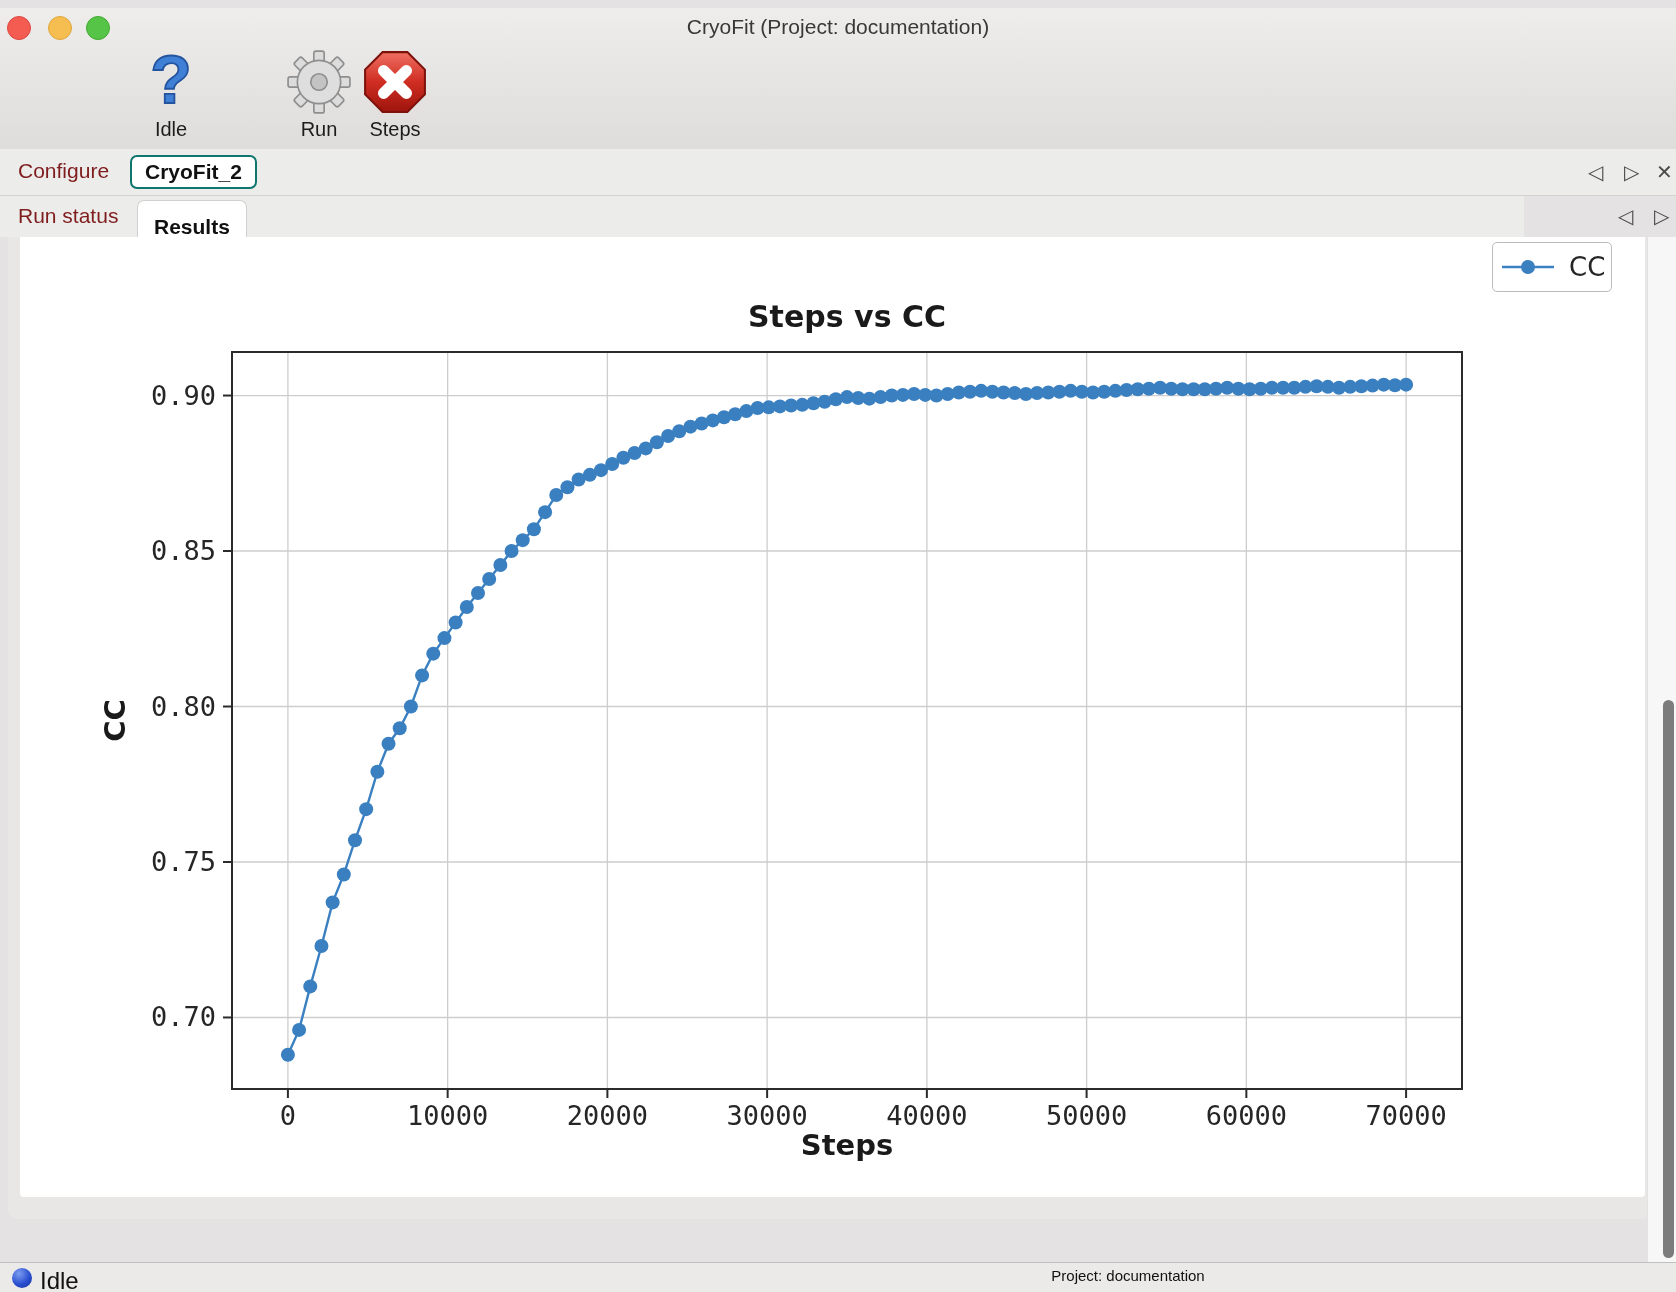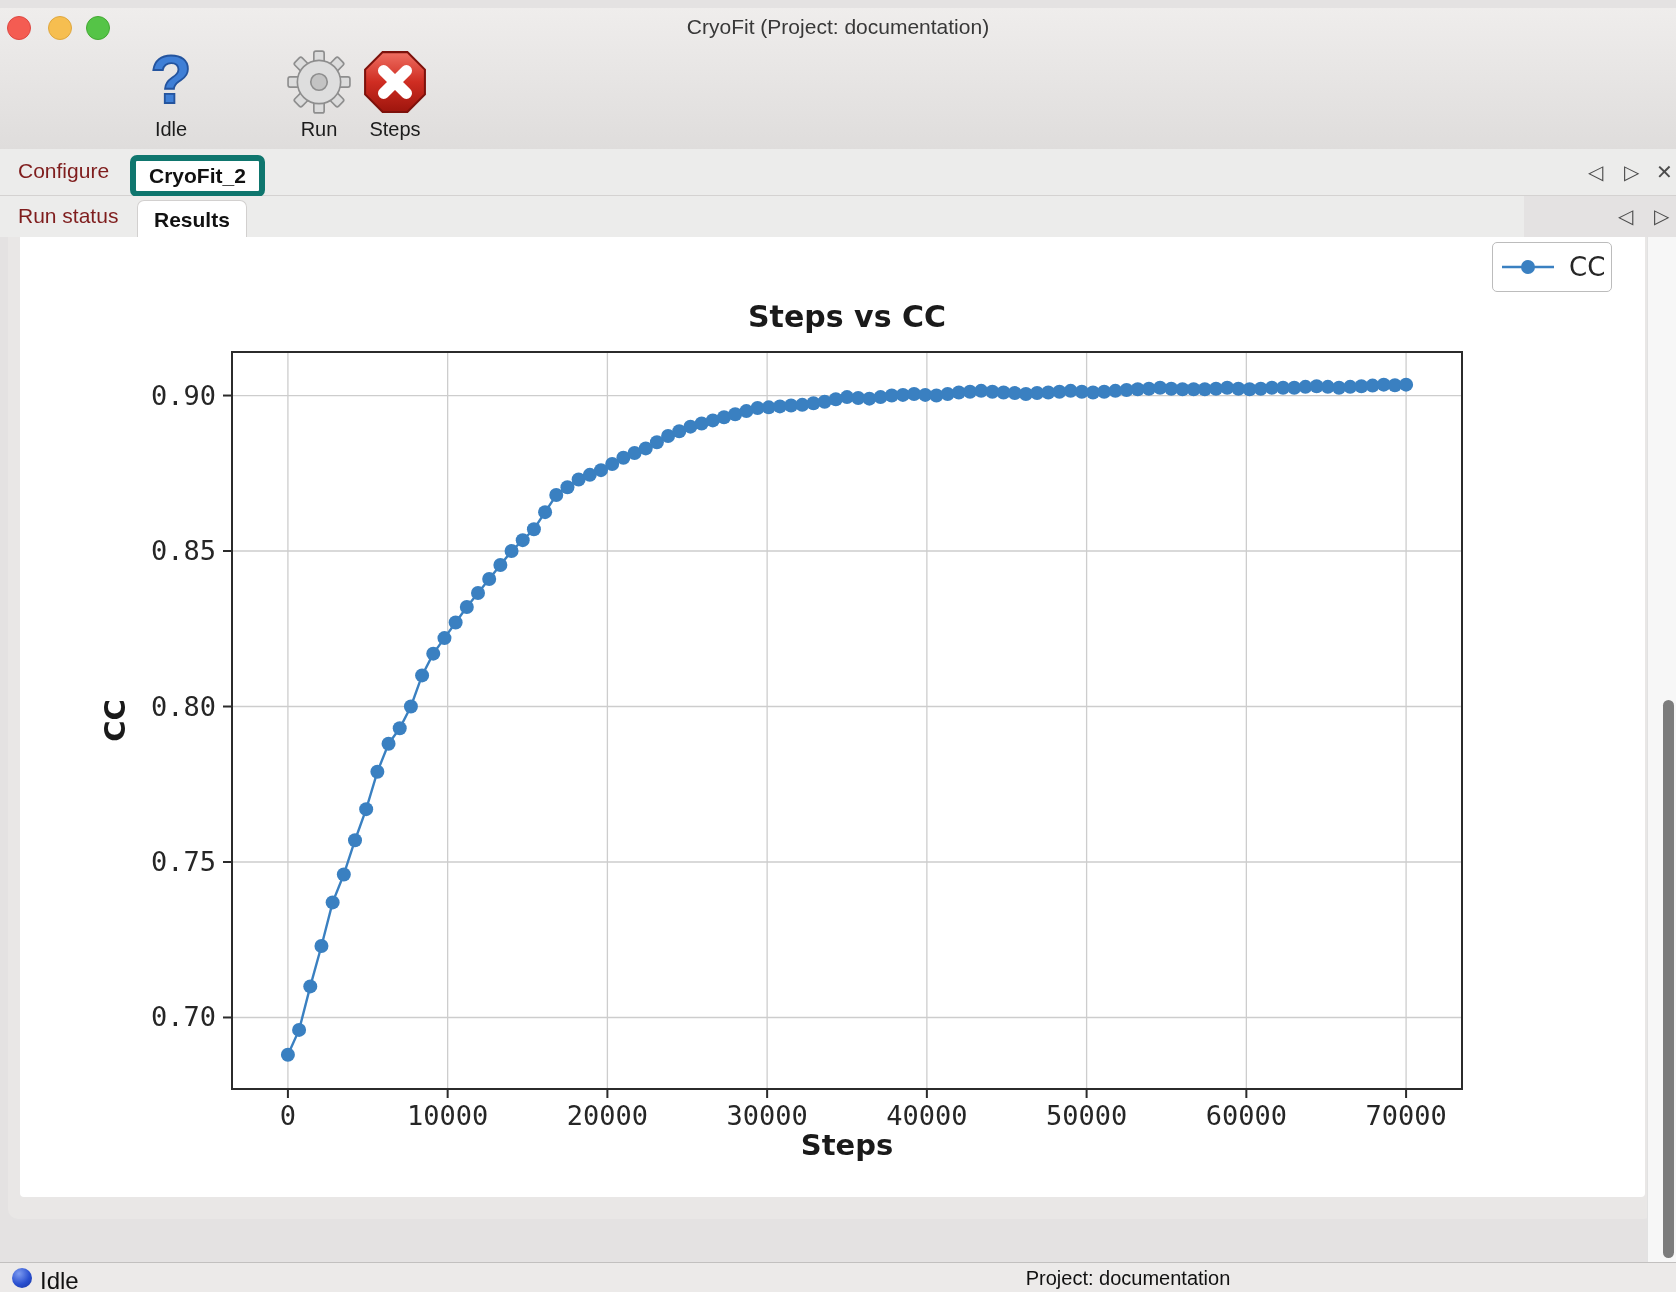--- a/index.html
+++ b/index.html
@@ -16,25 +16,25 @@
   .tool-btn{position:absolute;top:40px;height:100px;text-align:center;cursor:default;}
   .tool-btn .ticon{display:block;margin:0 auto;height:68px;}
   .tool-btn .tlabel{display:block;font-size:20px;color:#1c1c1c;margin-top:2px;}
   
   .tabrow1{position:absolute;left:0;top:149px;width:1676px;height:46px;
     background:#ececeb;border-bottom:1px solid #d4d2d1;}
   .tabrow2{position:absolute;left:0;top:196px;width:1524px;height:41px;
     background:#ececeb;border-bottom:1px solid #cccac9;}
   .plain-tab{position:absolute;font-size:21px;color:#7f1d1d;}
   .sel-tab1{position:absolute;left:130px;top:6px;background:#ffffff;
-    border:6px solid #0f766e;border-radius:7px;padding:3px 13px;
+    border:2px solid #0f766e;border-radius:7px;padding:3px 13px;
     font-size:21px;font-weight:bold;color:#111;}
   .sel-tab2{position:absolute;left:137px;top:4px;background:#ffffff;
     border:1px solid #d2d0cf;border-bottom:none;border-radius:7px 7px 0 0;
-    padding:7px 16px 8px 16px;font-size:21px;font-weight:bold;color:#111;}
+    padding:14px 16px 8px 16px;font-size:21px;font-weight:bold;color:#111;}
   .nav-arrow{position:absolute;font-size:20px;color:#4c4c4c;}
   
   .content{position:absolute;left:0;top:237px;width:1676px;height:1025px;background:#e4e2e2;}
   .well{position:absolute;left:8px;top:0;width:1646px;height:982px;
     background:#e9e7e6;border-radius:0 0 10px 10px;}
   .panel{position:absolute;left:20px;top:0;width:1625px;height:960px;
     background:#ffffff;border-radius:0 0 4px 4px;}
   .legend-box{position:absolute;left:1472px;top:5px;width:118px;height:48px;
     background:#fff;border:1px solid #bcbcbc;border-radius:5px;
     display:flex;align-items:center;justify-content:flex-start;}
@@ -46,21 +46,21 @@
     background:#f7f7f7;border-left:1px solid #e2e2e2;}
   .scroll-thumb{position:absolute;right:2px;top:463px;width:11px;height:558px;
     background:#7c7c7c;border-radius:6px;}
   
   .statusbar{position:absolute;left:0;top:1262px;width:1676px;height:30px;
     background:#eceae9;border-top:1px solid #c2c0bf;}
   .status-dot{position:absolute;left:12px;top:5px;width:20px;height:20px;border-radius:50%;
     background:radial-gradient(circle at 35% 28%,#7d9bf0,#2a50d0 55%,#16329e);}
   .status-text{position:absolute;left:40px;top:4px;font-size:24px;color:#111;}
   .project-text{position:absolute;left:1128px;top:4px;transform:translateX(-50%);
-    font-size:20px;color:#111;}
+    font-size:15px;color:#111;}
 </style>
 </head>
 <body>
 
 <div class="header">
   <div class="tl red"></div>
   <div class="tl yellow"></div>
   <div class="tl green"></div>
   <div class="win-title">CryoFit (Project: documentation)</div>
 

